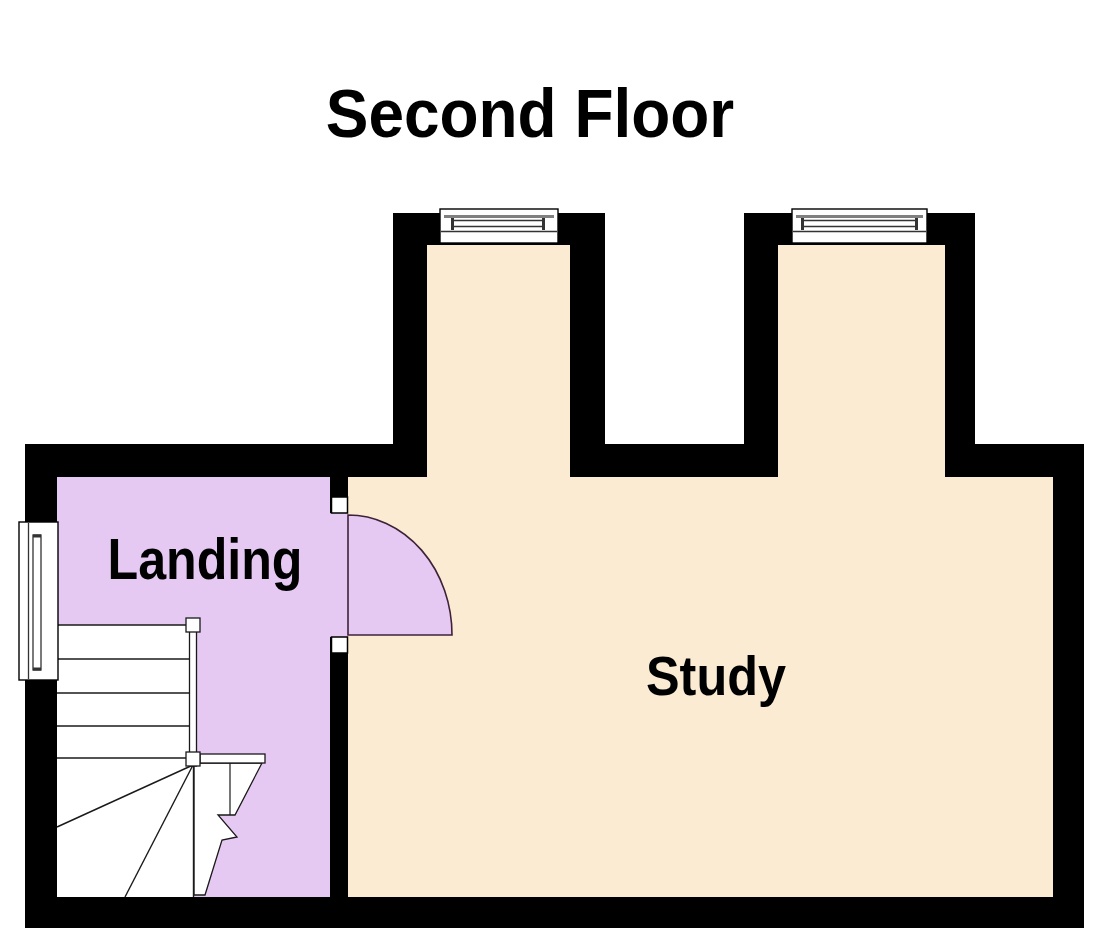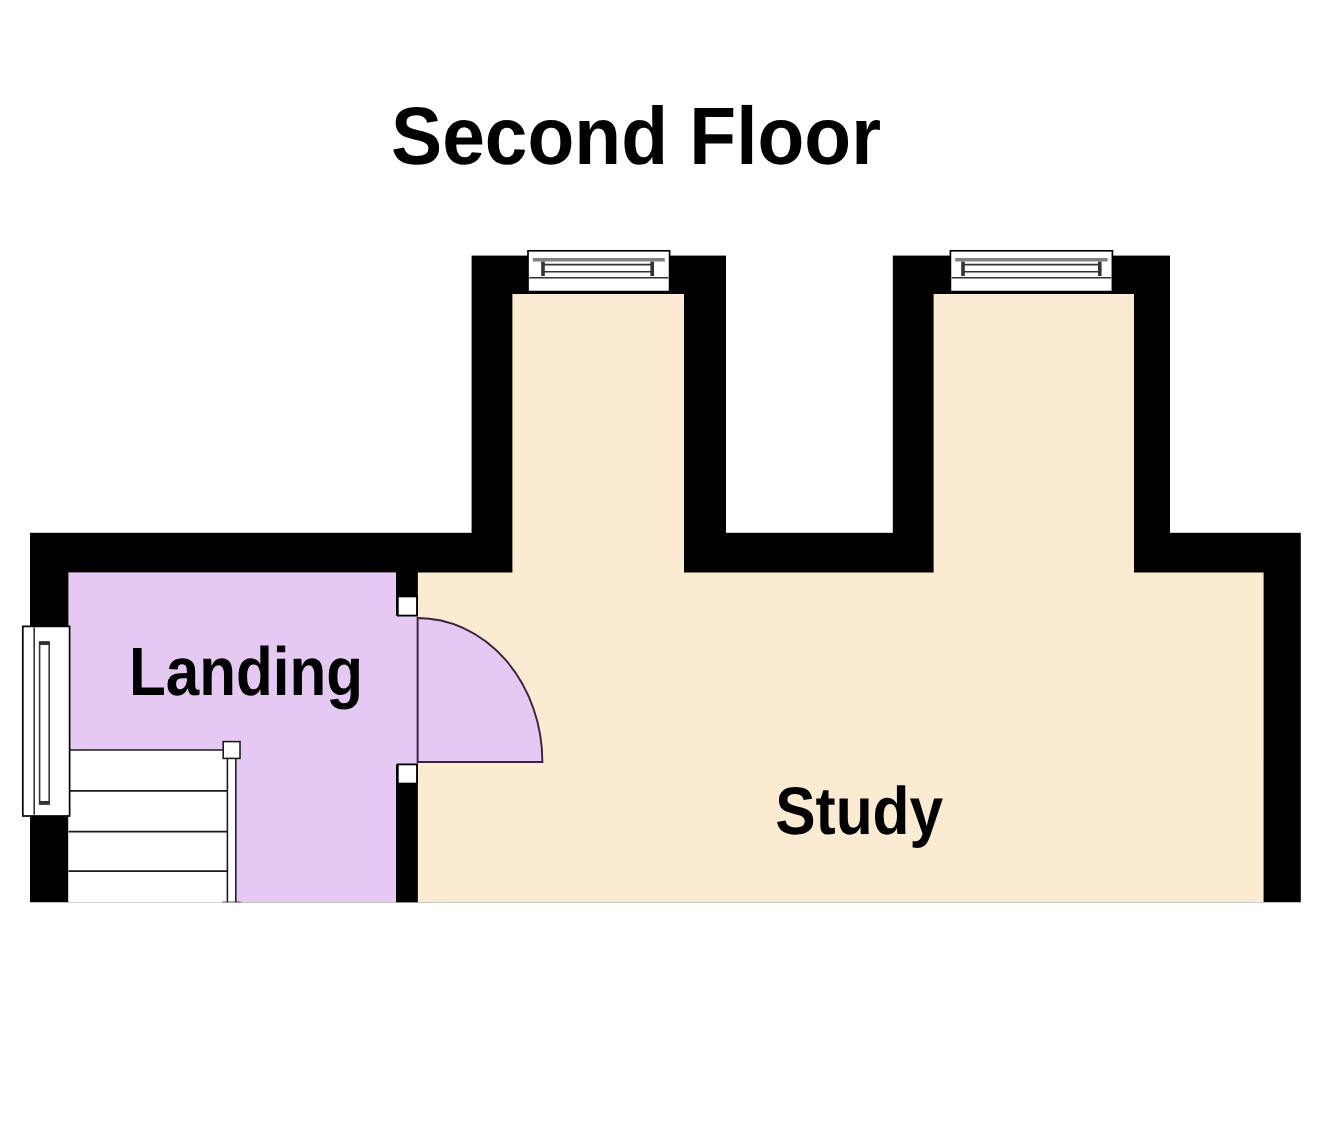--- a/index.html
+++ b/index.html
@@ -1,18 +1,18 @@
 <!DOCTYPE html>
 <html style="--page-bg: #ffffff; --wall: #000000; --landing-fill: #e6c9f3; --study-fill: #fbebd2; --stair-fill: #ffffff; --line: #1a1a1a; --window-line: #808080; --door-arc: #3f2239; --text: #000000;"><head>
 <meta charset="utf-8">
 <style>
   html,body{margin:0;padding:0;background:#fff;}
   .canvas{
     position:relative;
-    width:1107px;height:752px;
+    width:1107px;height:950px;
     background:var(--page-bg,#ffffff);
     overflow:hidden;
     font-family:"Liberation Sans", sans-serif;
   }
   svg{position:absolute;left:0;top:0;}
   .wall        {fill:var(--wall,#000);}
   .landing-fill{fill:var(--landing-fill,#e6c9f3);}
   .study-fill  {fill:var(--study-fill,#fbebd2);}
   .white-fill  {fill:var(--stair-fill,#ffffff);}
   .ln          {stroke:var(--line,#1a1a1a);fill:none;}

